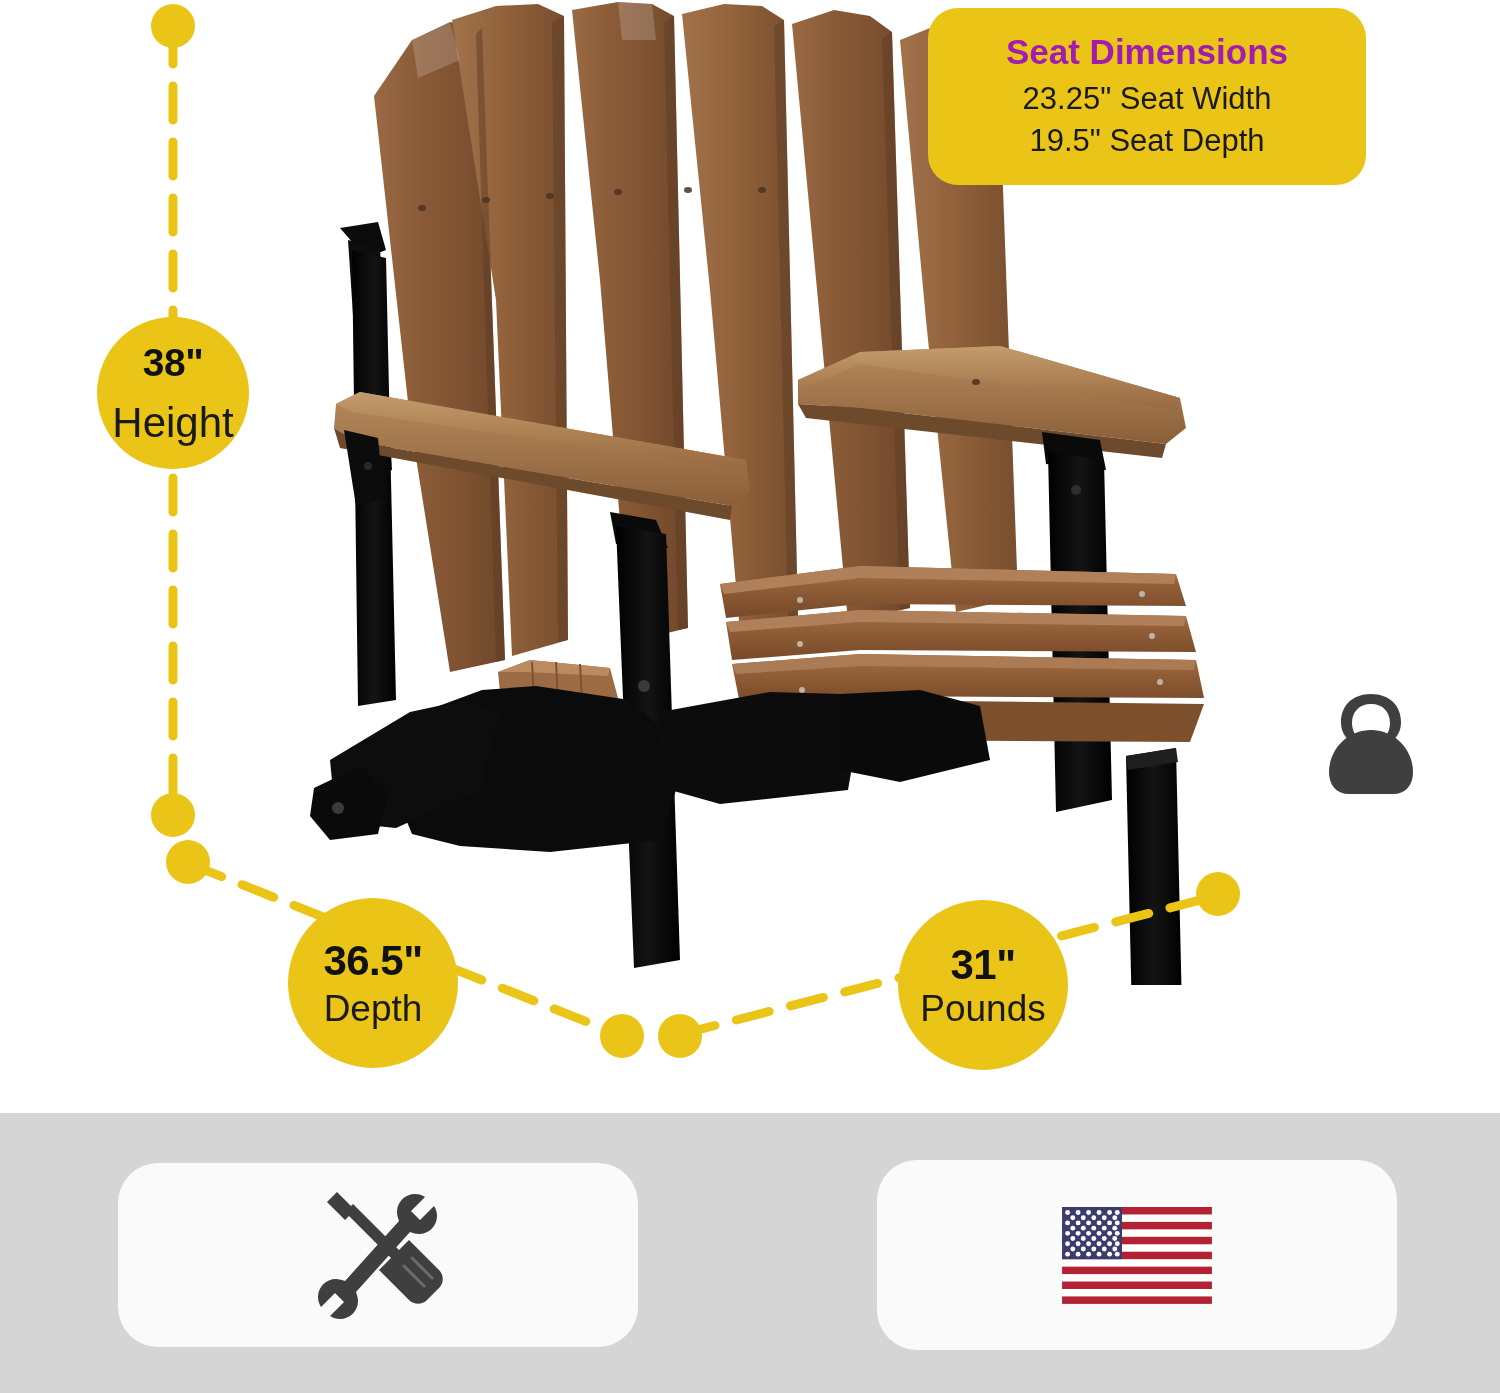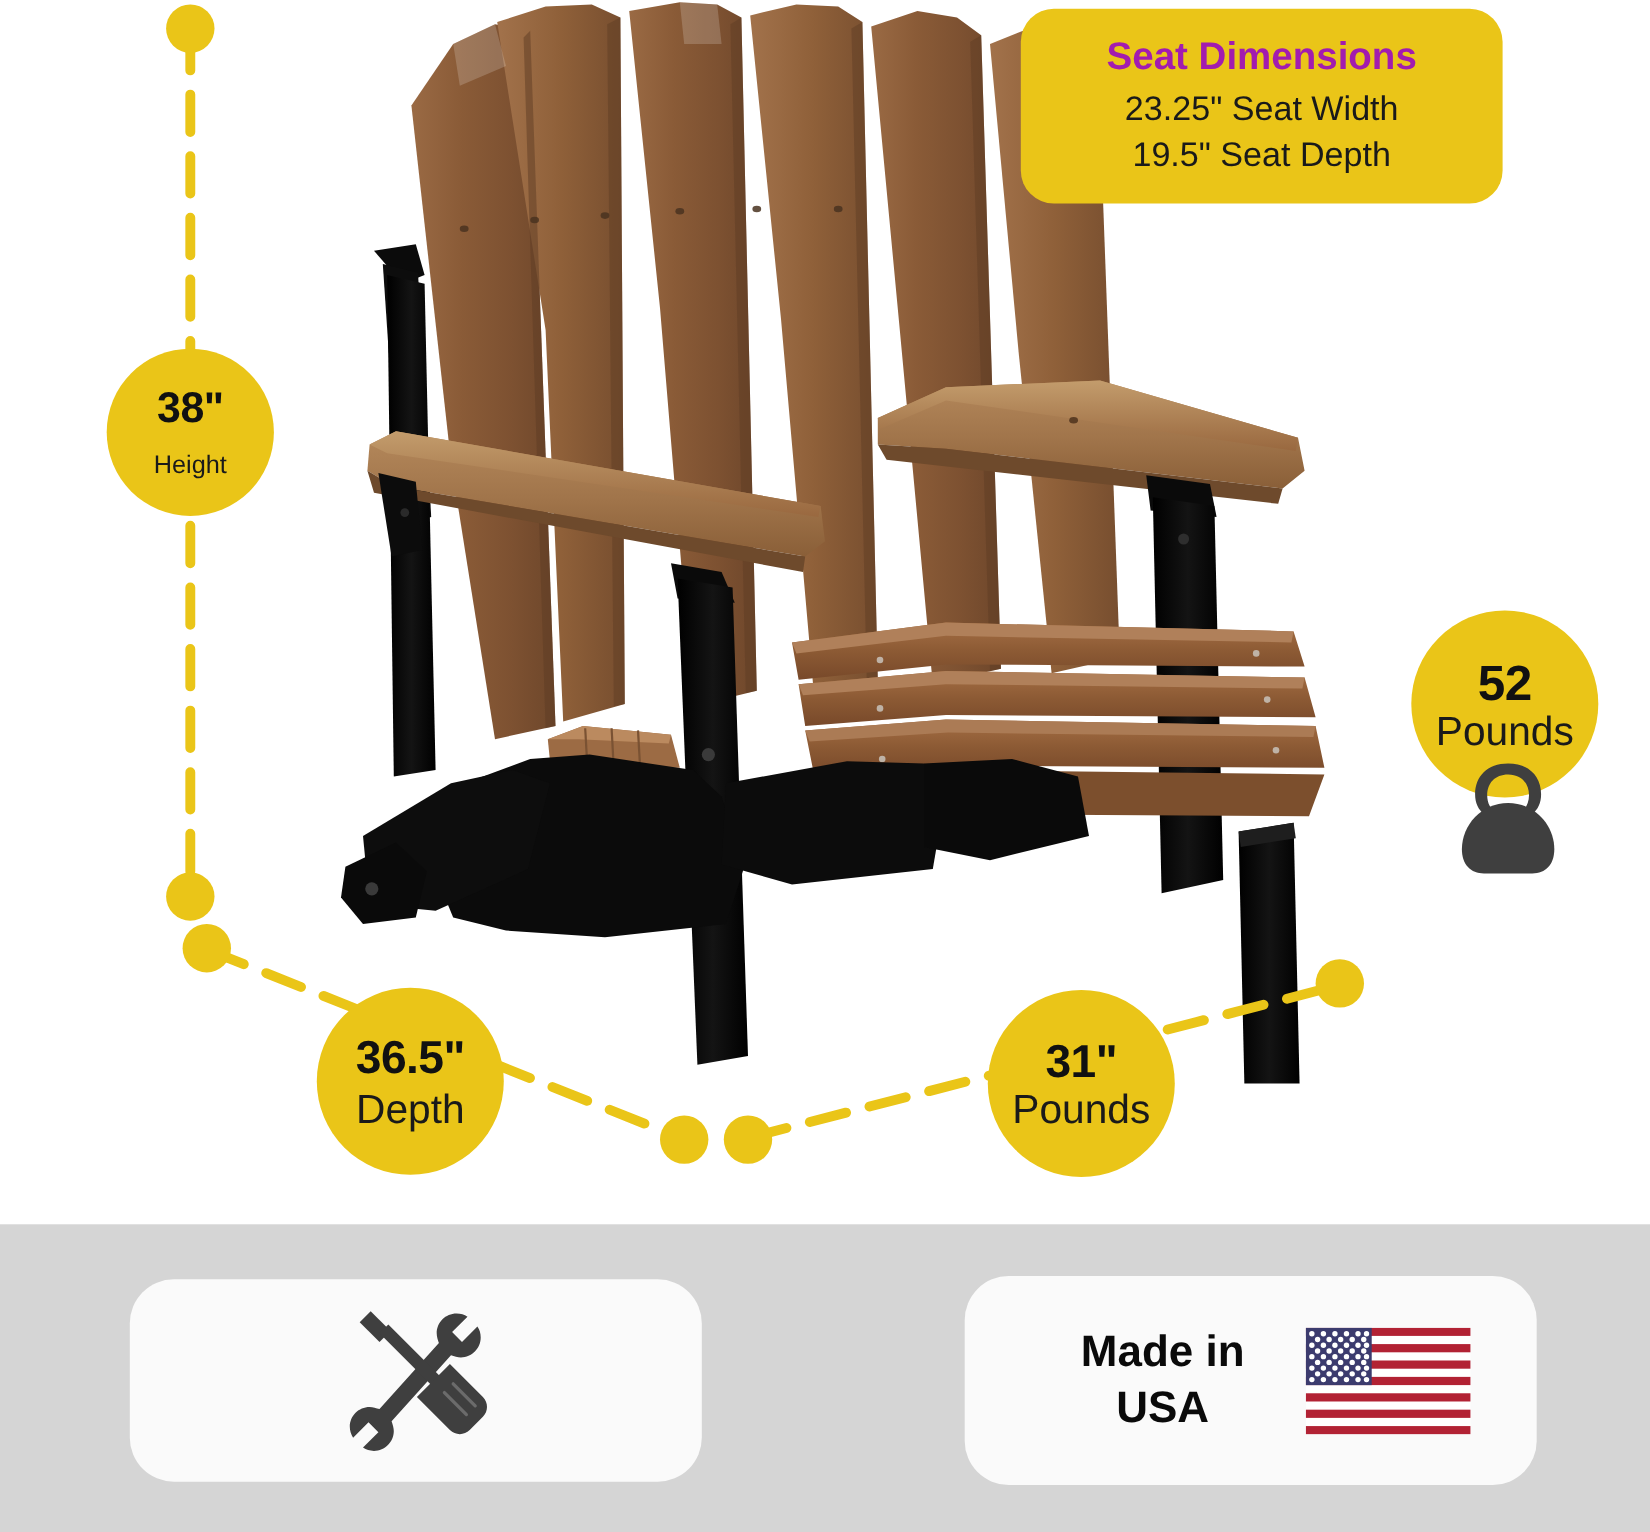--- a/index.html
+++ b/index.html
@@ -66,21 +66,21 @@
   .badge-circle .small {
     color: #1a1a1a;
     font-weight: 400;
   }
 
   #badge-height {
     left: 97px; top: 317px;
     width: 152px; height: 152px;
   }
   #badge-height .big { font-size: 39px; }
-  #badge-height .small { font-size: 23px; margin-top: 20px; }
+  #badge-height .small { font-size: 42px; margin-top: 20px; }
 
   #badge-depth {
     left: 288px; top: 898px;
     width: 170px; height: 170px;
   }
   #badge-depth .big { font-size: 42px; }
   #badge-depth .small { font-size: 37px; margin-top: 8px; }
 
   #badge-width {
     left: 898px; top: 900px;
@@ -355,24 +355,20 @@
     <div class="badge-circle" id="badge-depth">
       <div class="big">36.5"</div>
       <div class="small">Depth</div>
     </div>
 
     <div class="badge-circle" id="badge-width">
       <div class="big">31"</div>
       <div class="small">Pounds</div>
     </div>
 
-    <div class="badge-circle" id="badge-weight">
-      <div class="big">52</div>
-      <div class="small">Pounds</div>
-    </div>
     <svg id="kettlebell" viewBox="0 0 92 108">
       <path d="M46 4 C27 4 16 16 16 32 C16 40 19 46 24 50 L36 50 C30 46 27 40 27 33
                C27 22 34 14 46 14 C58 14 65 22 65 33 C65 40 62 46 56 50 L68 50
                C73 46 76 40 76 32 C76 16 65 4 46 4 Z" fill="#3F3F3F"></path>
       <path d="M46 40 C70 40 88 60 88 82 C88 96 80 104 68 104 L24 104
                C12 104 4 96 4 82 C4 60 22 40 46 40 Z" fill="#3F3F3F"></path>
     </svg>
   </div>
 
   <div id="footer">
@@ -399,24 +395,20 @@
           </g>
           <g stroke="#6b6b6b" stroke-width="3" stroke-linecap="round">
             <line x1="93" y1="78" x2="113" y2="98"></line>
             <line x1="101" y1="70" x2="121" y2="90"></line>
           </g>
         </svg>
       </div>
     </div>
 
     <div class="footer-card" id="card-usa">
-      <div class="card-text">
-        <div>Made in</div>
-        <div>USA</div>
-      </div>
       <div class="card-icon">
         <svg id="flag-icon" viewBox="0 0 190 123">
           <rect x="0" y="0" width="190" height="123" fill="#ffffff"></rect>
           <g fill="#B22234">
             <rect x="0" y="0" width="190" height="9.46"></rect>
             <rect x="0" y="18.9" width="190" height="9.46"></rect>
             <rect x="0" y="37.8" width="190" height="9.46"></rect>
             <rect x="0" y="56.7" width="190" height="9.46"></rect>
             <rect x="0" y="75.6" width="190" height="9.46"></rect>
             <rect x="0" y="94.5" width="190" height="9.46"></rect>

